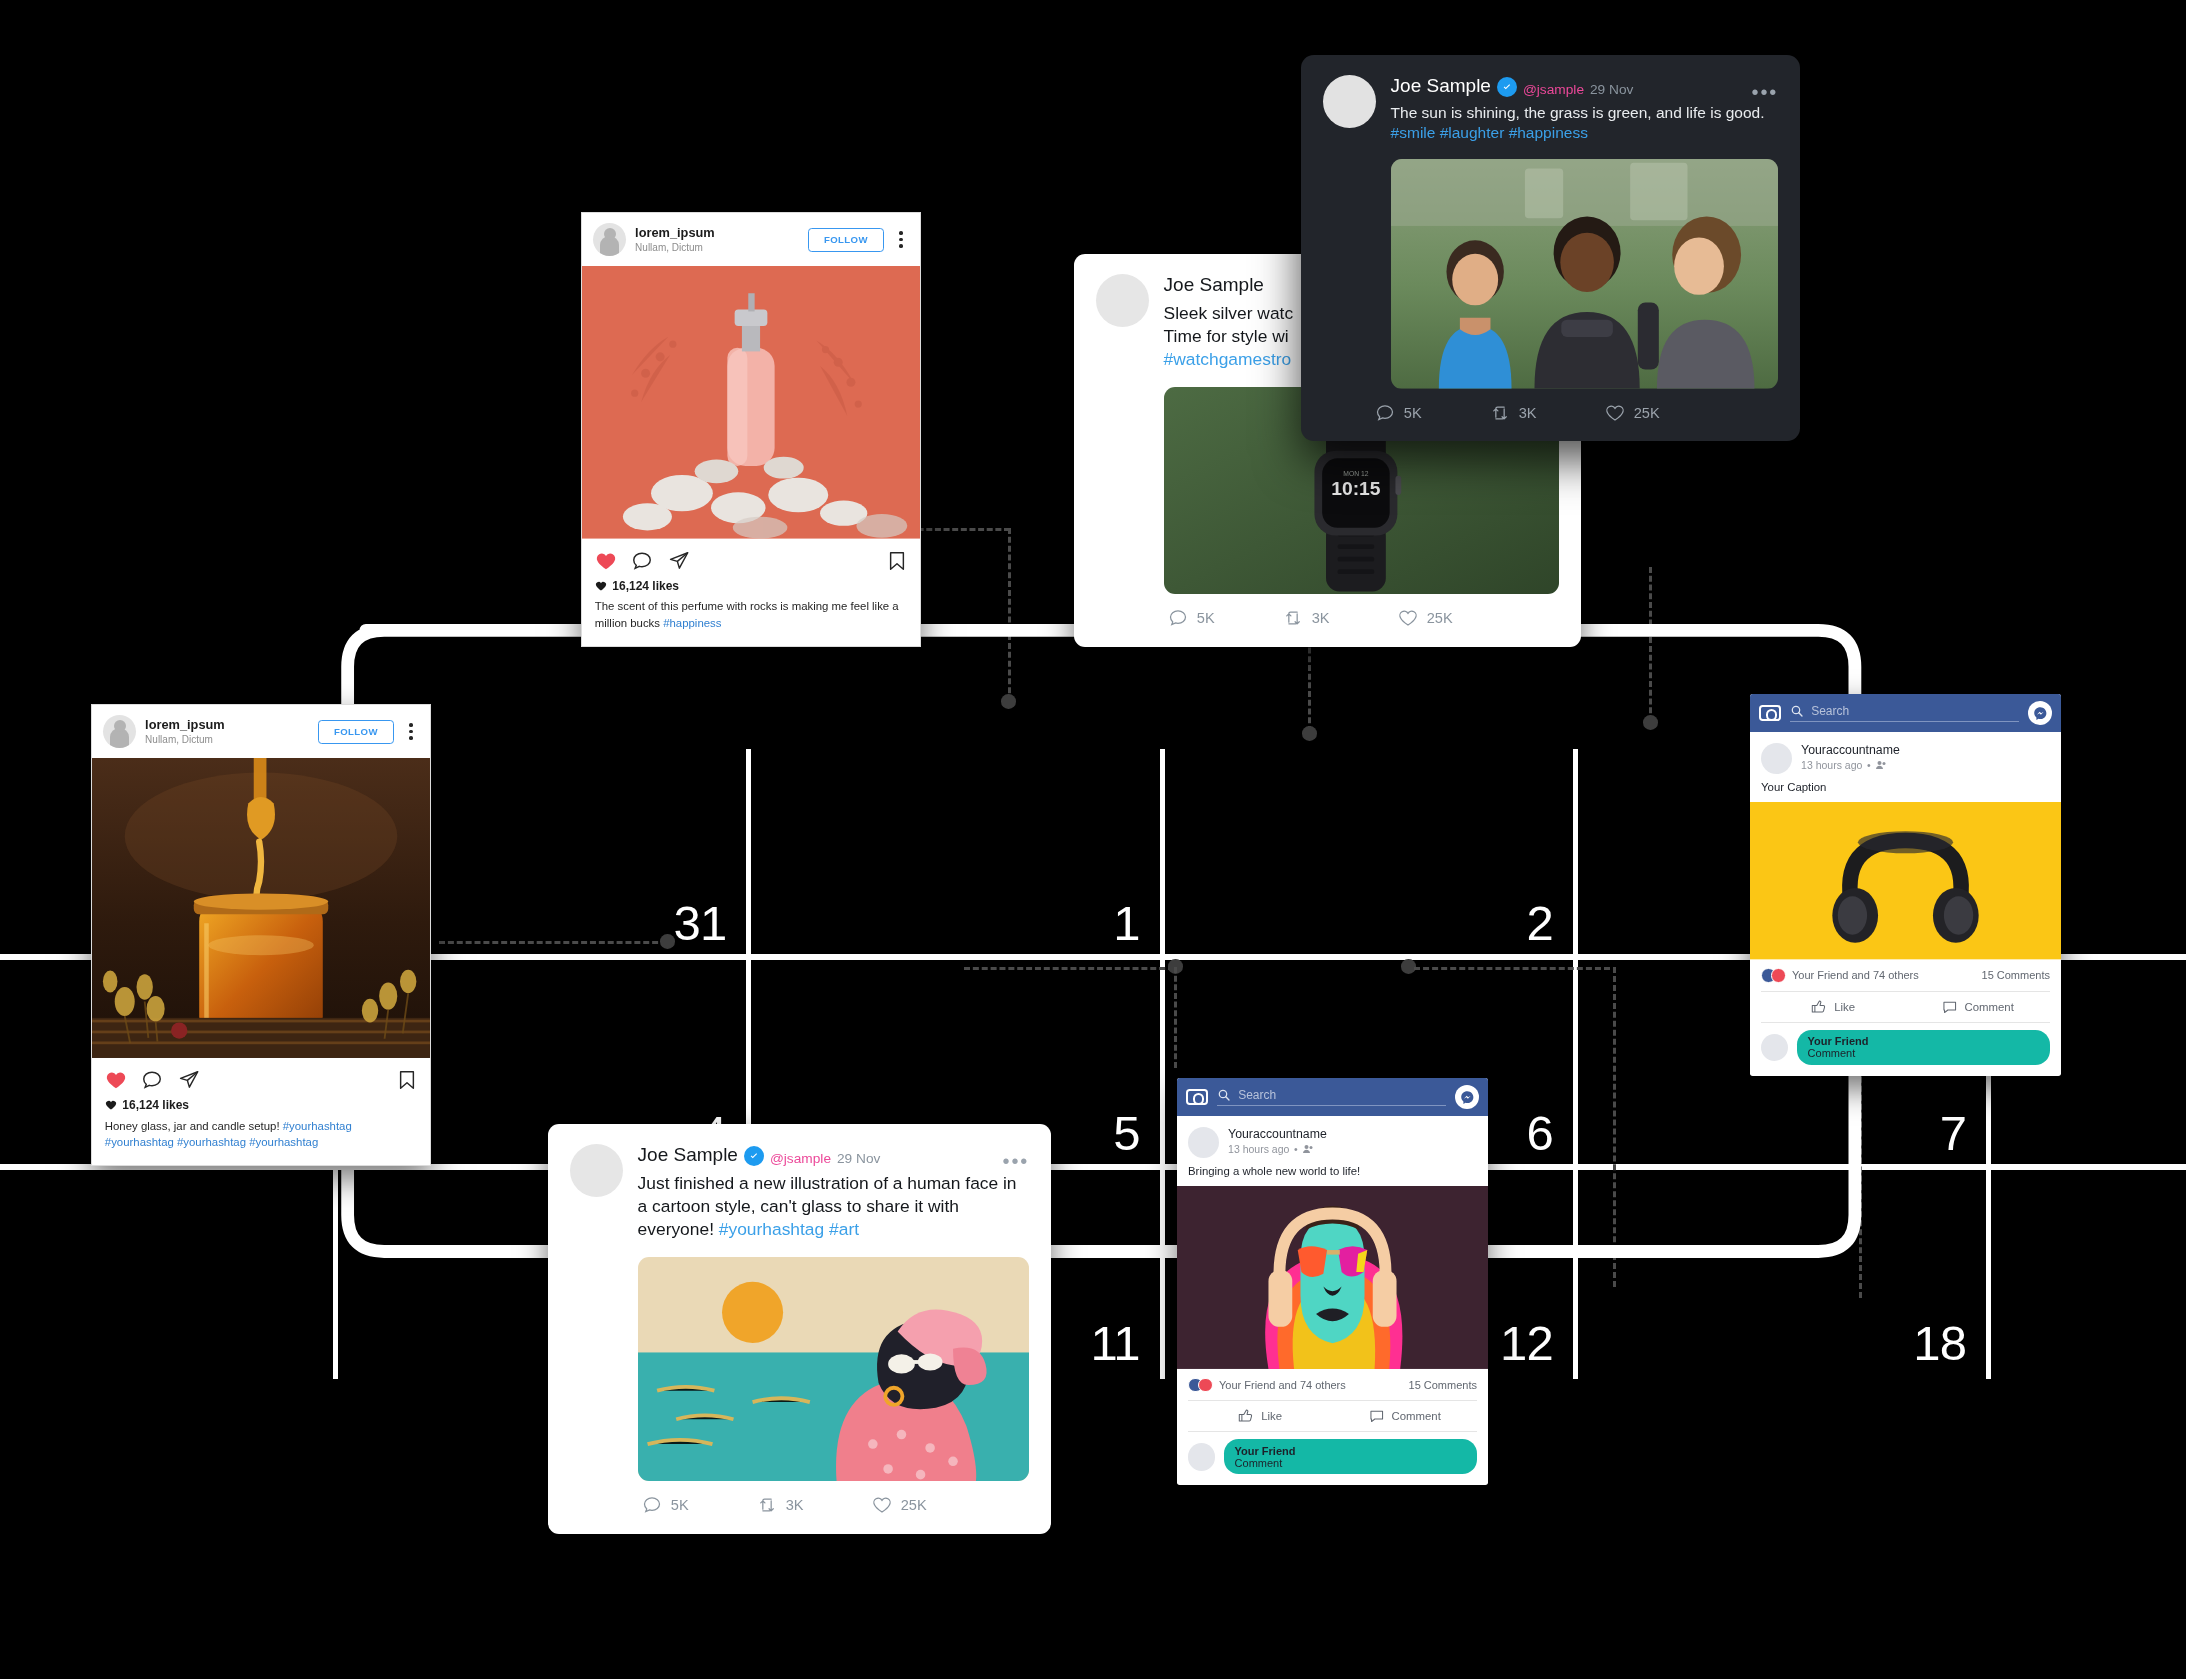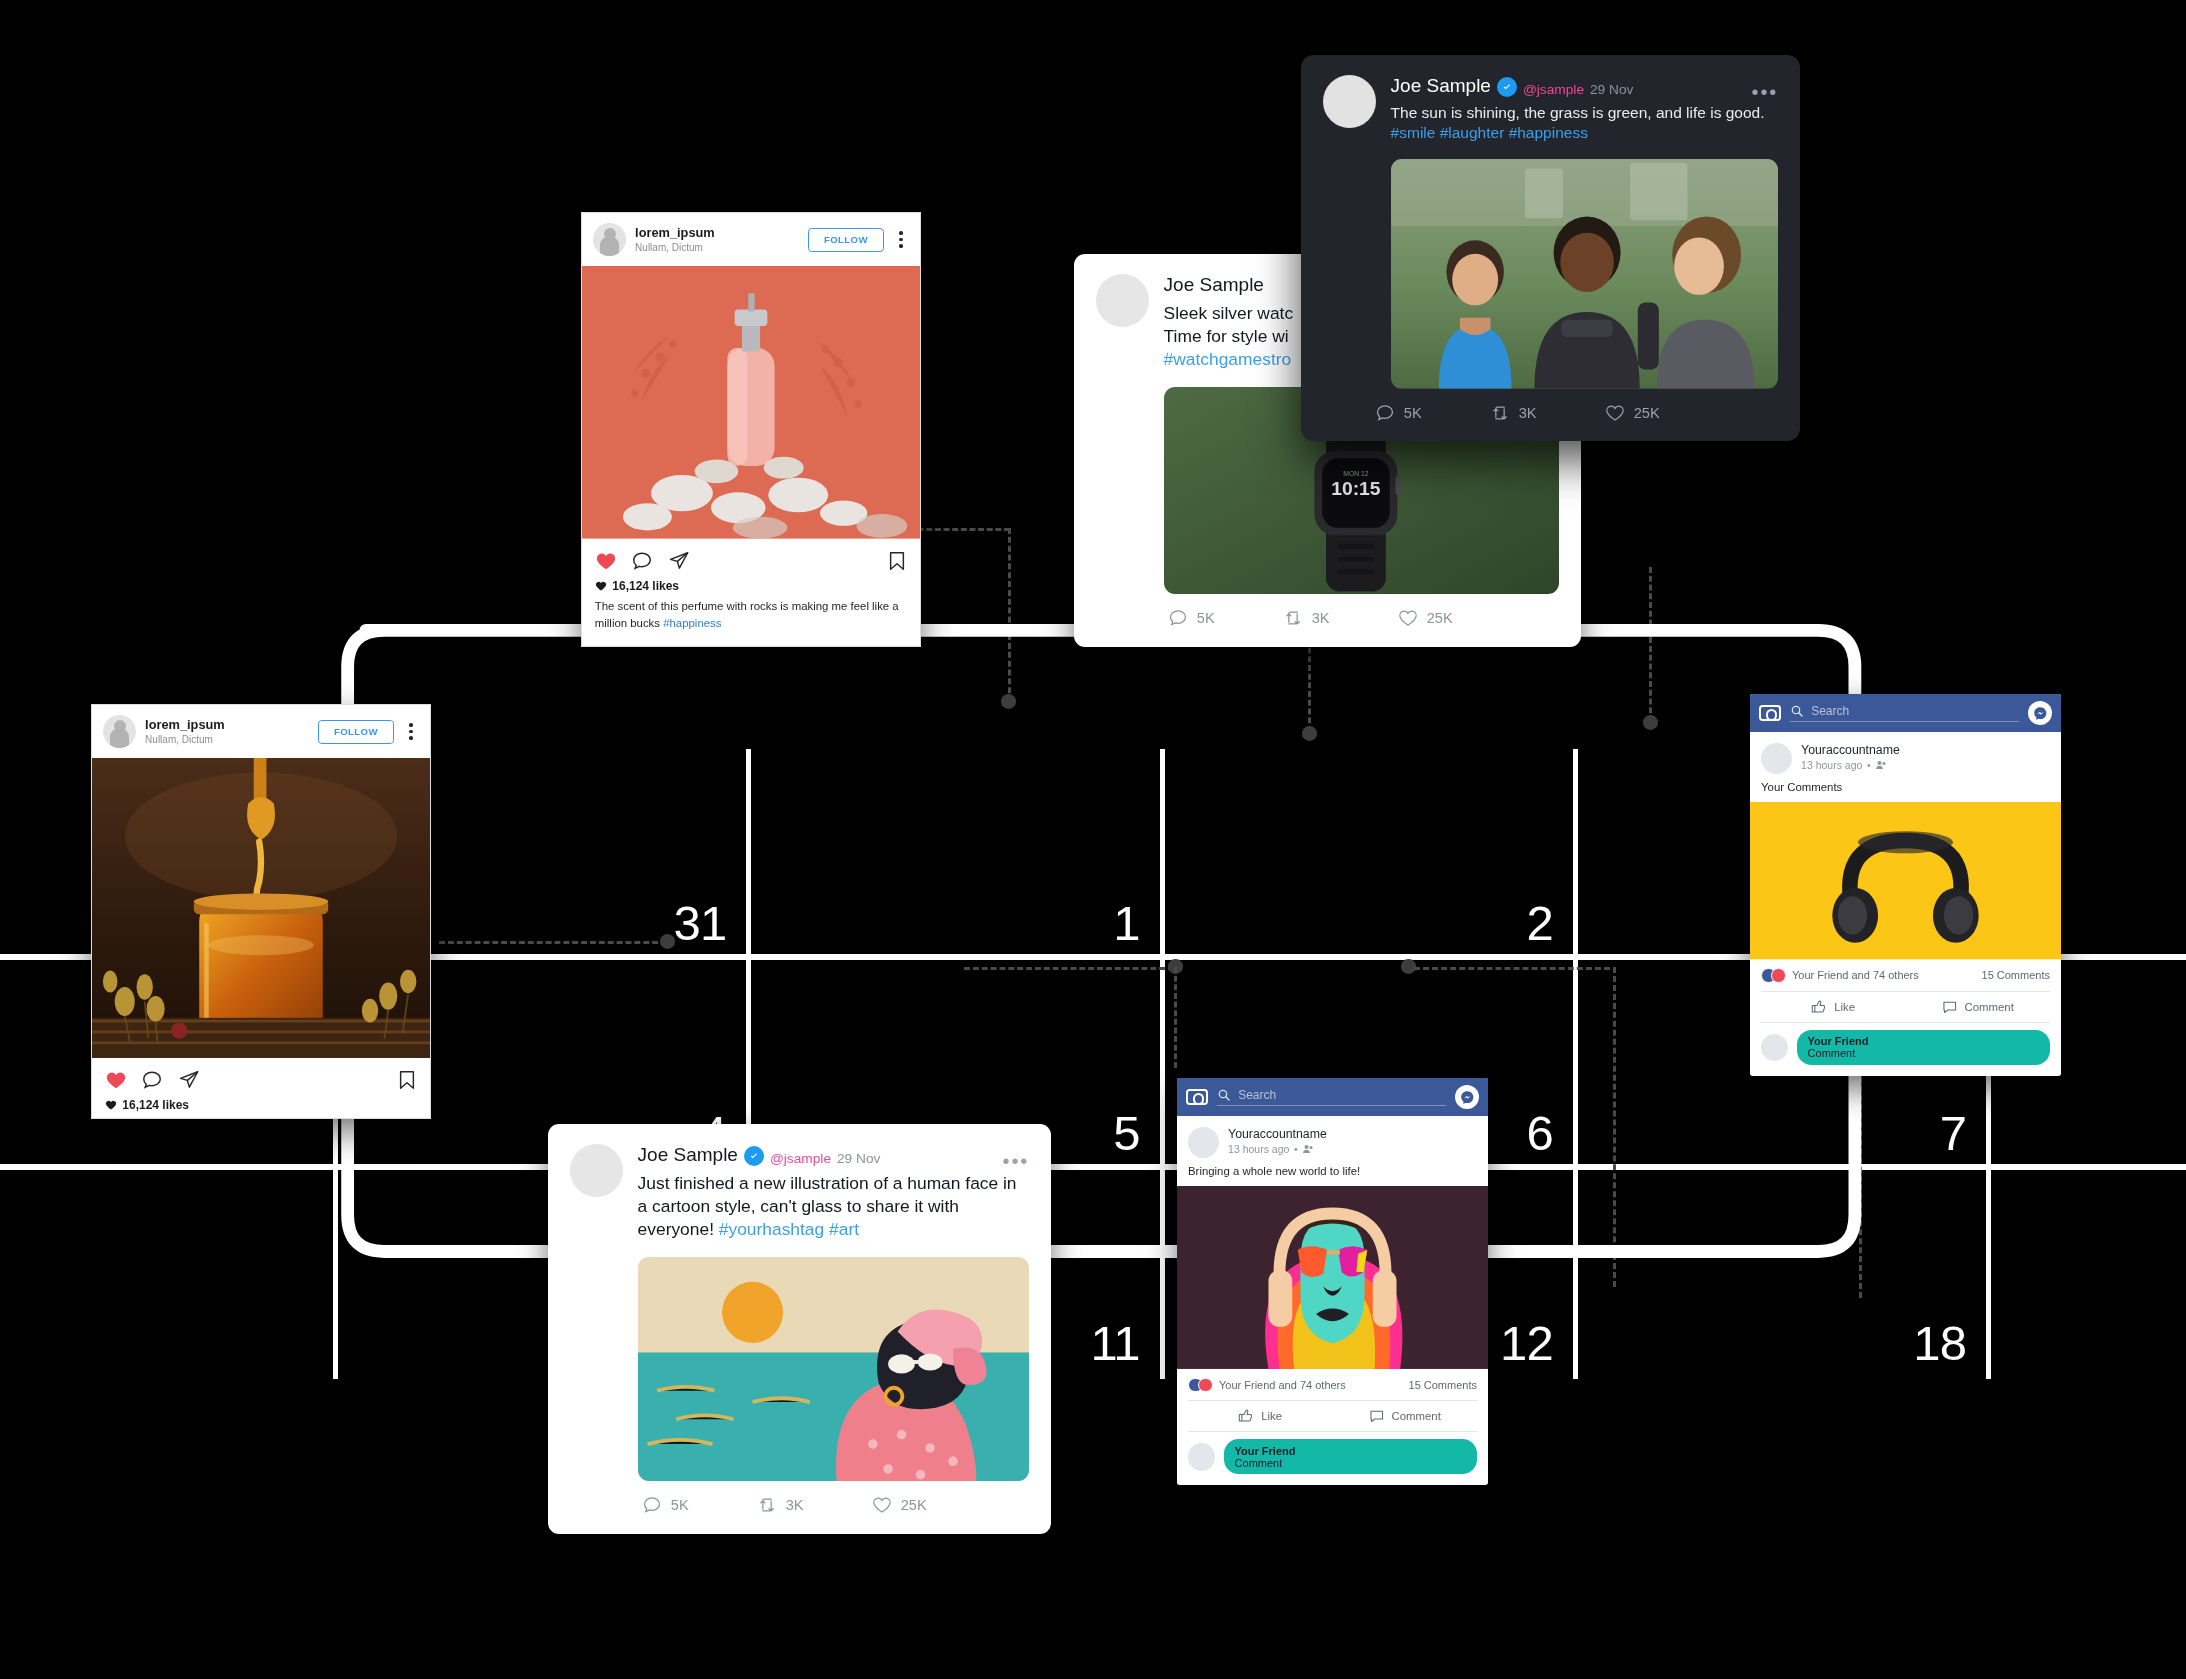--- a/index.html
+++ b/index.html
@@ -376,20 +376,21 @@
     <svg width="20" height="22" viewBox="0 0 22 24" class="ico">
       <path d="M4 3h14v18l-7-6-7 6V3z" fill="none" stroke="#262626" stroke-width="1.6" stroke-linejoin="round"></path>
     </svg>
   </div>
   <div class="ig-likes">
     <svg width="12" height="12" viewBox="0 0 24 24">
         <path d="M12 21s-7.5-4.8-9.3-9A5.2 5.2 0 0 1 12 6.6 5.2 5.2 0 0 1 21.3 12C19.5 16.2 12 21 12 21z" fill="#1b1b1b"></path>
       </svg>
     <span>16,124 likes</span>
   </div>
+  <div class="ig-cap"><span>Honey glass, jar and candle setup! </span><span class="tag">#yourhashtag #yourhashtag #yourhashtag #yourhashtag</span></div>
 </div>
 
 <div class="card tw tw-light" style="left:1074px; top:254px; width:507px;">
   <div class="tw-top">
     <div class="tw-ava"></div>
     <div class="tw-body">
       <div class="tw-meta">
         <span class="tw-name">Joe Sample</span>
       </div>
       <div class="tw-text">
@@ -617,21 +618,21 @@
         <span>13 hours ago</span>
         <span>•</span>
         <svg width="12" height="12" viewBox="0 0 24 24">
             <circle cx="9" cy="8" r="4" fill="#90949c"></circle>
             <path d="M2 20c0-4 3.2-6.5 7-6.5s7 2.5 7 6.5z" fill="#90949c"></path>
             <circle cx="18" cy="9" r="3" fill="#90949c"></circle>
           </svg>
       </div>
     </div>
   </div>
-  <div class="fb-cap">Your Comments</div>
+  <div class="fb-cap">Your Caption</div>
   <svg class="fb-photo" viewBox="0 0 340 172">
     <rect width="340" height="172" fill="#fbc615"></rect>
     <path d="M112 118 q-16 -76 58 -76 q74 0 58 76" fill="none" stroke="#1c1c1e" stroke-width="17" stroke-linecap="round"></path>
     <ellipse cx="115" cy="124" rx="25" ry="30" fill="#232327"></ellipse>
     <ellipse cx="112" cy="124" rx="16" ry="21" fill="#3b3b41"></ellipse>
     <ellipse cx="225" cy="124" rx="25" ry="30" fill="#232327"></ellipse>
     <ellipse cx="228" cy="124" rx="16" ry="21" fill="#3b3b41"></ellipse>
     <ellipse cx="170" cy="44" rx="52" ry="12" fill="#2a2a2f" opacity=".65"></ellipse>
   </svg>
   <div class="fb-counts">

